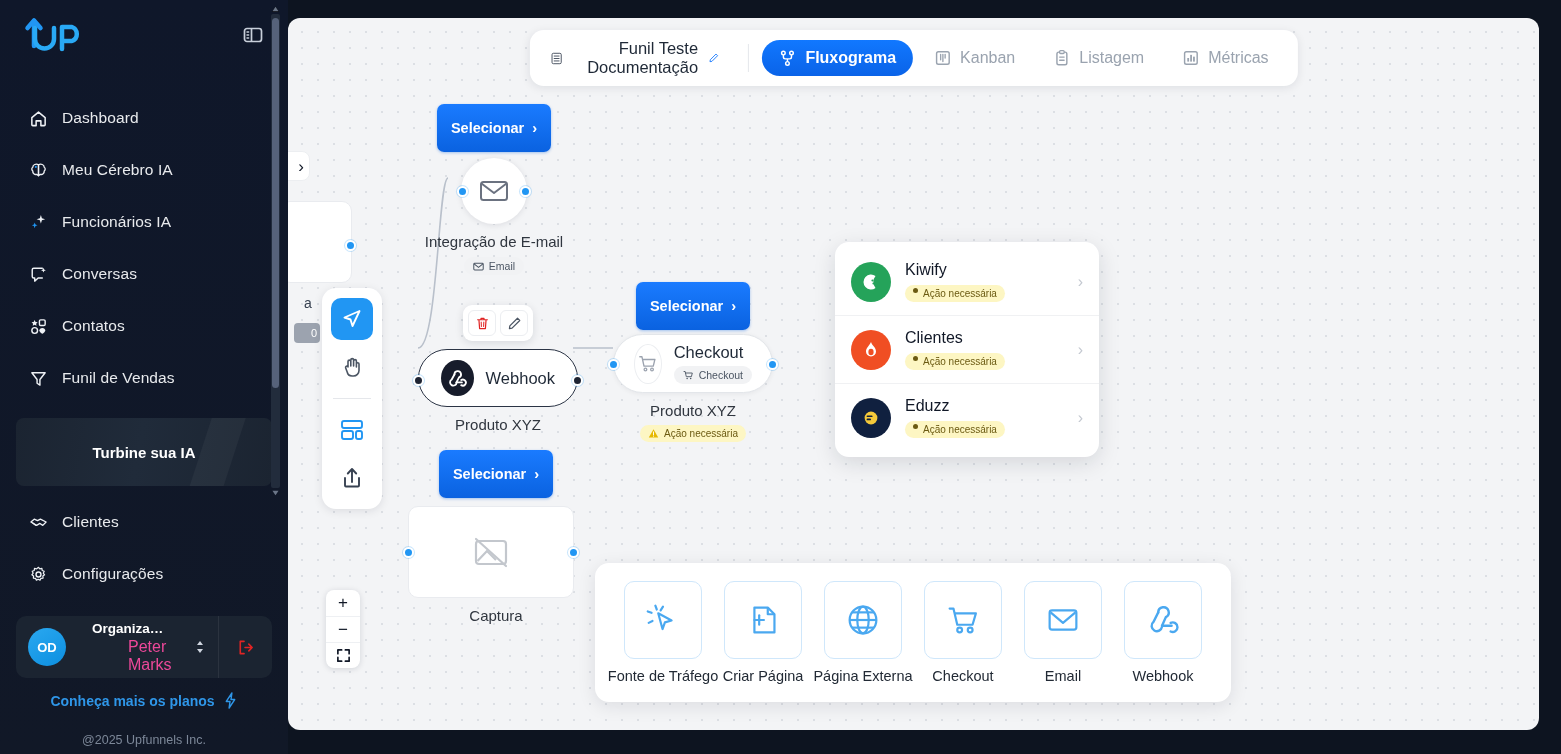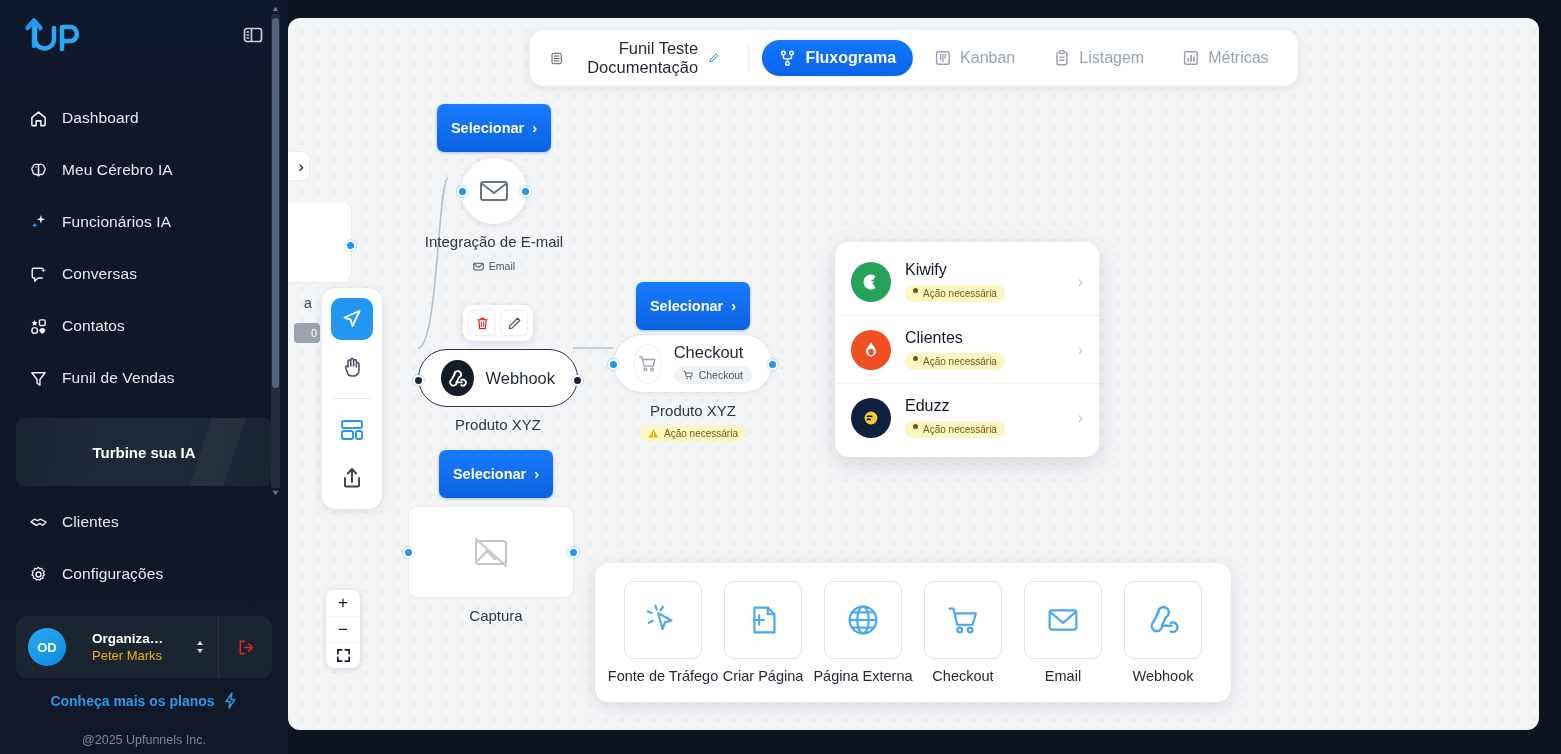--- a/index.html
+++ b/index.html
@@ -55,21 +55,21 @@
   }
   .org-left { display:flex; align-items:center; gap: 26px; flex: 1; padding: 0 10px 0 12px; min-width: 0; }
   .avatar {
     width: 38px; height: 38px; border-radius: 50%;
     background: linear-gradient(145deg,#2aa8f0,#0d8fe0);
     color: #fff; font-size: 13px; font-weight: bold;
     display: flex; align-items: center; justify-content: center; flex: 0 0 38px;
   }
   .org-meta { min-width: 0; flex: 1; }
   .org-name { color: #fff; font-size: 13.5px; font-weight: bold; white-space: nowrap; overflow: hidden; text-overflow: ellipsis; }
-  .org-user { color: #eab308; font-size: 13px; margin-top: 2px; }
+  .org-user { color: #ec4899; font-size: 16px; margin-top: 2px; margin-left: 36px; }
   .org-chev { width: 16px; flex: 0 0 16px; display:flex; align-items:center; justify-content:center; cursor:pointer; }
   .org-logout { width: 54px; height: 100%; display: flex; align-items:center; justify-content:center;
     border-left: 1px solid rgba(255,255,255,.07); cursor: pointer; }
 
   .plans { margin-top: 14px; text-align:center; color: #2f96e8; font-size: 14px; font-weight: bold;
     display:flex; align-items:center; justify-content:center; gap: 8px; cursor:pointer; }
   .copyright { margin-top: 24px; text-align:center; color: #7c8798; font-size: 12.5px; }
 
   
   .sb-scroll { position: absolute; right: 8px; top: 4px; width: 9px; height: 494px; }

